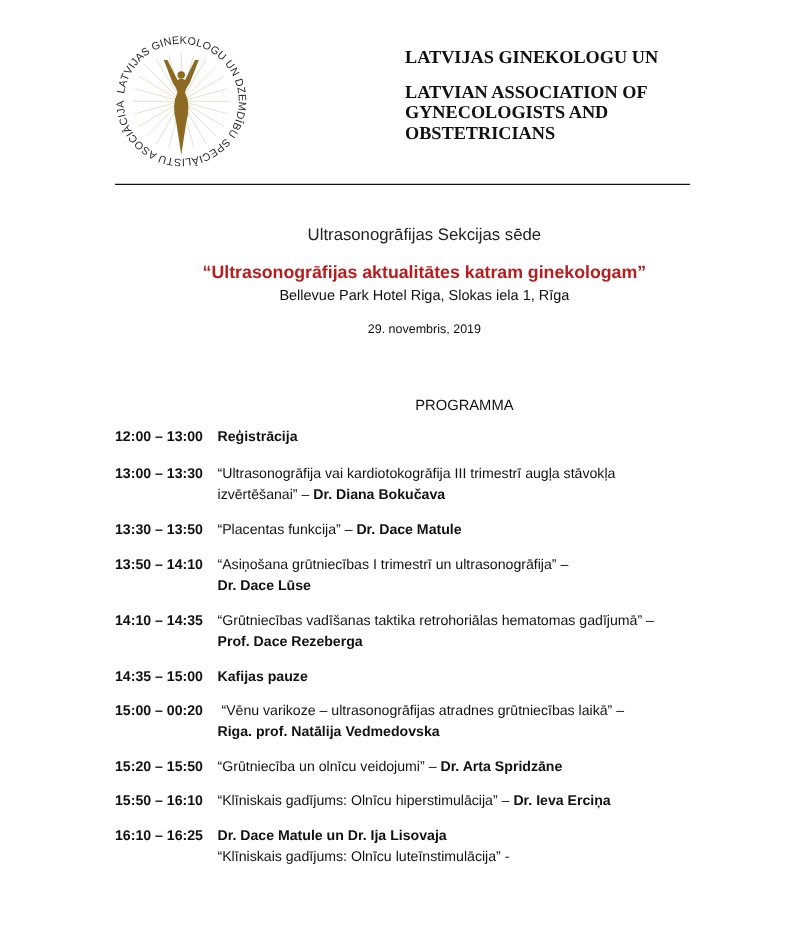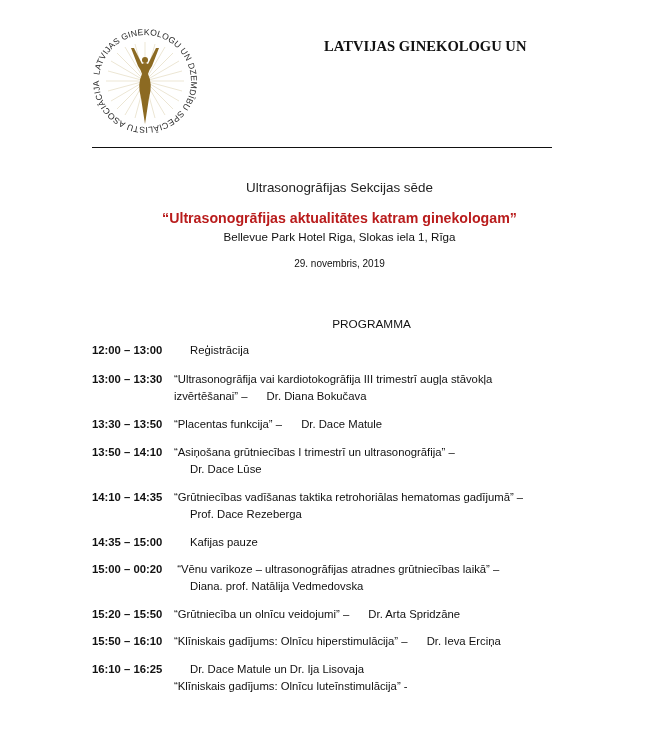--- a/index.html
+++ b/index.html
@@ -17,21 +17,21 @@
     .event-title { top: 210px; font-size: 14.2px; font-weight: bold; color: #b91c1c; }
     .venue { top: 230px; font-size: 11.6px; color: #111; }
     .date { top: 258px; font-size: 10px; color: #111; }
     .program-heading { top: 317px; font-size: 11.8px; font-weight: normal; color: #111; margin-left: 32px; }
 
     .schedule { position: absolute; left: 92px; top: 0; width: 520px; }
     .row { position: absolute; left: 0; width: 520px; font-size: 11.3px; line-height: 17px; }
     .row .time { position: absolute; left: 0; top: 0; width: 80px; font-weight: bold; white-space: nowrap; }
     .row .desc { position: absolute; left: 82px; top: 0; width: 430px; }
     .row .desc .line { display: block; white-space: nowrap; }
-    .b { font-weight: normal; margin-left: 16px; }
+    .b { font-weight: bold; }
   </style>
 </head>
 <body>
 
 <div class="logo">
   <svg width="118" height="118" viewBox="0 0 118 118">
     <defs>
       <path id="ringPath" d="M59,59 m-46,0 a46,46 0 1,1 92,0 a46,46 0 1,1 -92,0"></path>
     </defs>
     <g stroke="#d8cca8" stroke-width="0.5">
@@ -64,20 +64,25 @@
       <textPath href="#ringPath" startOffset="2%">LATVIJAS GINEKOLOGU UN DZEMDĪBU SPECIĀLISTU ASOCIĀCIJA •</textPath>
     </text>
     <path d="M45,26 L52,44 Q55,48 56,52 Q51,62 55,76 L59,102 L63,76 Q67,62 62,52 Q63,48 66,44 L73,26 L70,26 L62,42 Q59,40 56,42 L48,26 Z" fill="#8c6a22"></path>
     <circle cx="59" cy="38" r="3" fill="#8c6a22"></circle>
   </svg>
 </div>
 
 <div class="org">
   <div class="block">
     <span class="line">LATVIJAS GINEKOLOGU UN</span>
+  </div>
+  <div class="block">
+    <span class="line">LATVIAN ASSOCIATION OF</span>
+    <span class="line">GYNECOLOGISTS AND</span>
+    <span class="line">OBSTETRICIANS</span>
   </div>
 </div>
 
 <div class="rule"></div>
 
 <div class="center section-title">Ultrasonogrāfijas Sekcijas sēde</div>
 <div class="center event-title">“Ultrasonogrāfijas aktualitātes katram ginekologam”</div>
 <div class="center venue">Bellevue Park Hotel Riga, Slokas iela 1,  Rīga</div>
 <div class="center date">29. novembris, 2019</div>
 <div class="center program-heading">PROGRAMMA</div>
@@ -126,21 +131,21 @@
     <span class="time">14:35 – 15:00</span>
     <div class="desc">
       <span class="line b">Kafijas pauze</span>
     </div>
   </div>
 
   <div class="row" style="top:561px">
     <span class="time">15:00 – 00:20</span>
     <div class="desc">
       <span class="line" style="white-space:pre"> “Vēnu varikoze – ultrasonogrāfijas atradnes grūtniecības laikā” –</span>
-      <span class="line b">Diana. prof. Natālija Vedmedovska</span>
+      <span class="line b">Riga. prof. Natālija Vedmedovska</span>
     </div>
   </div>
 
   <div class="row" style="top:606px">
     <span class="time">15:20 – 15:50</span>
     <div class="desc">
       <span class="line"><span>“Grūtniecība un olnīcu veidojumi” – </span><span class="b">Dr. Arta Spridzāne</span></span>
     </div>
   </div>
 

